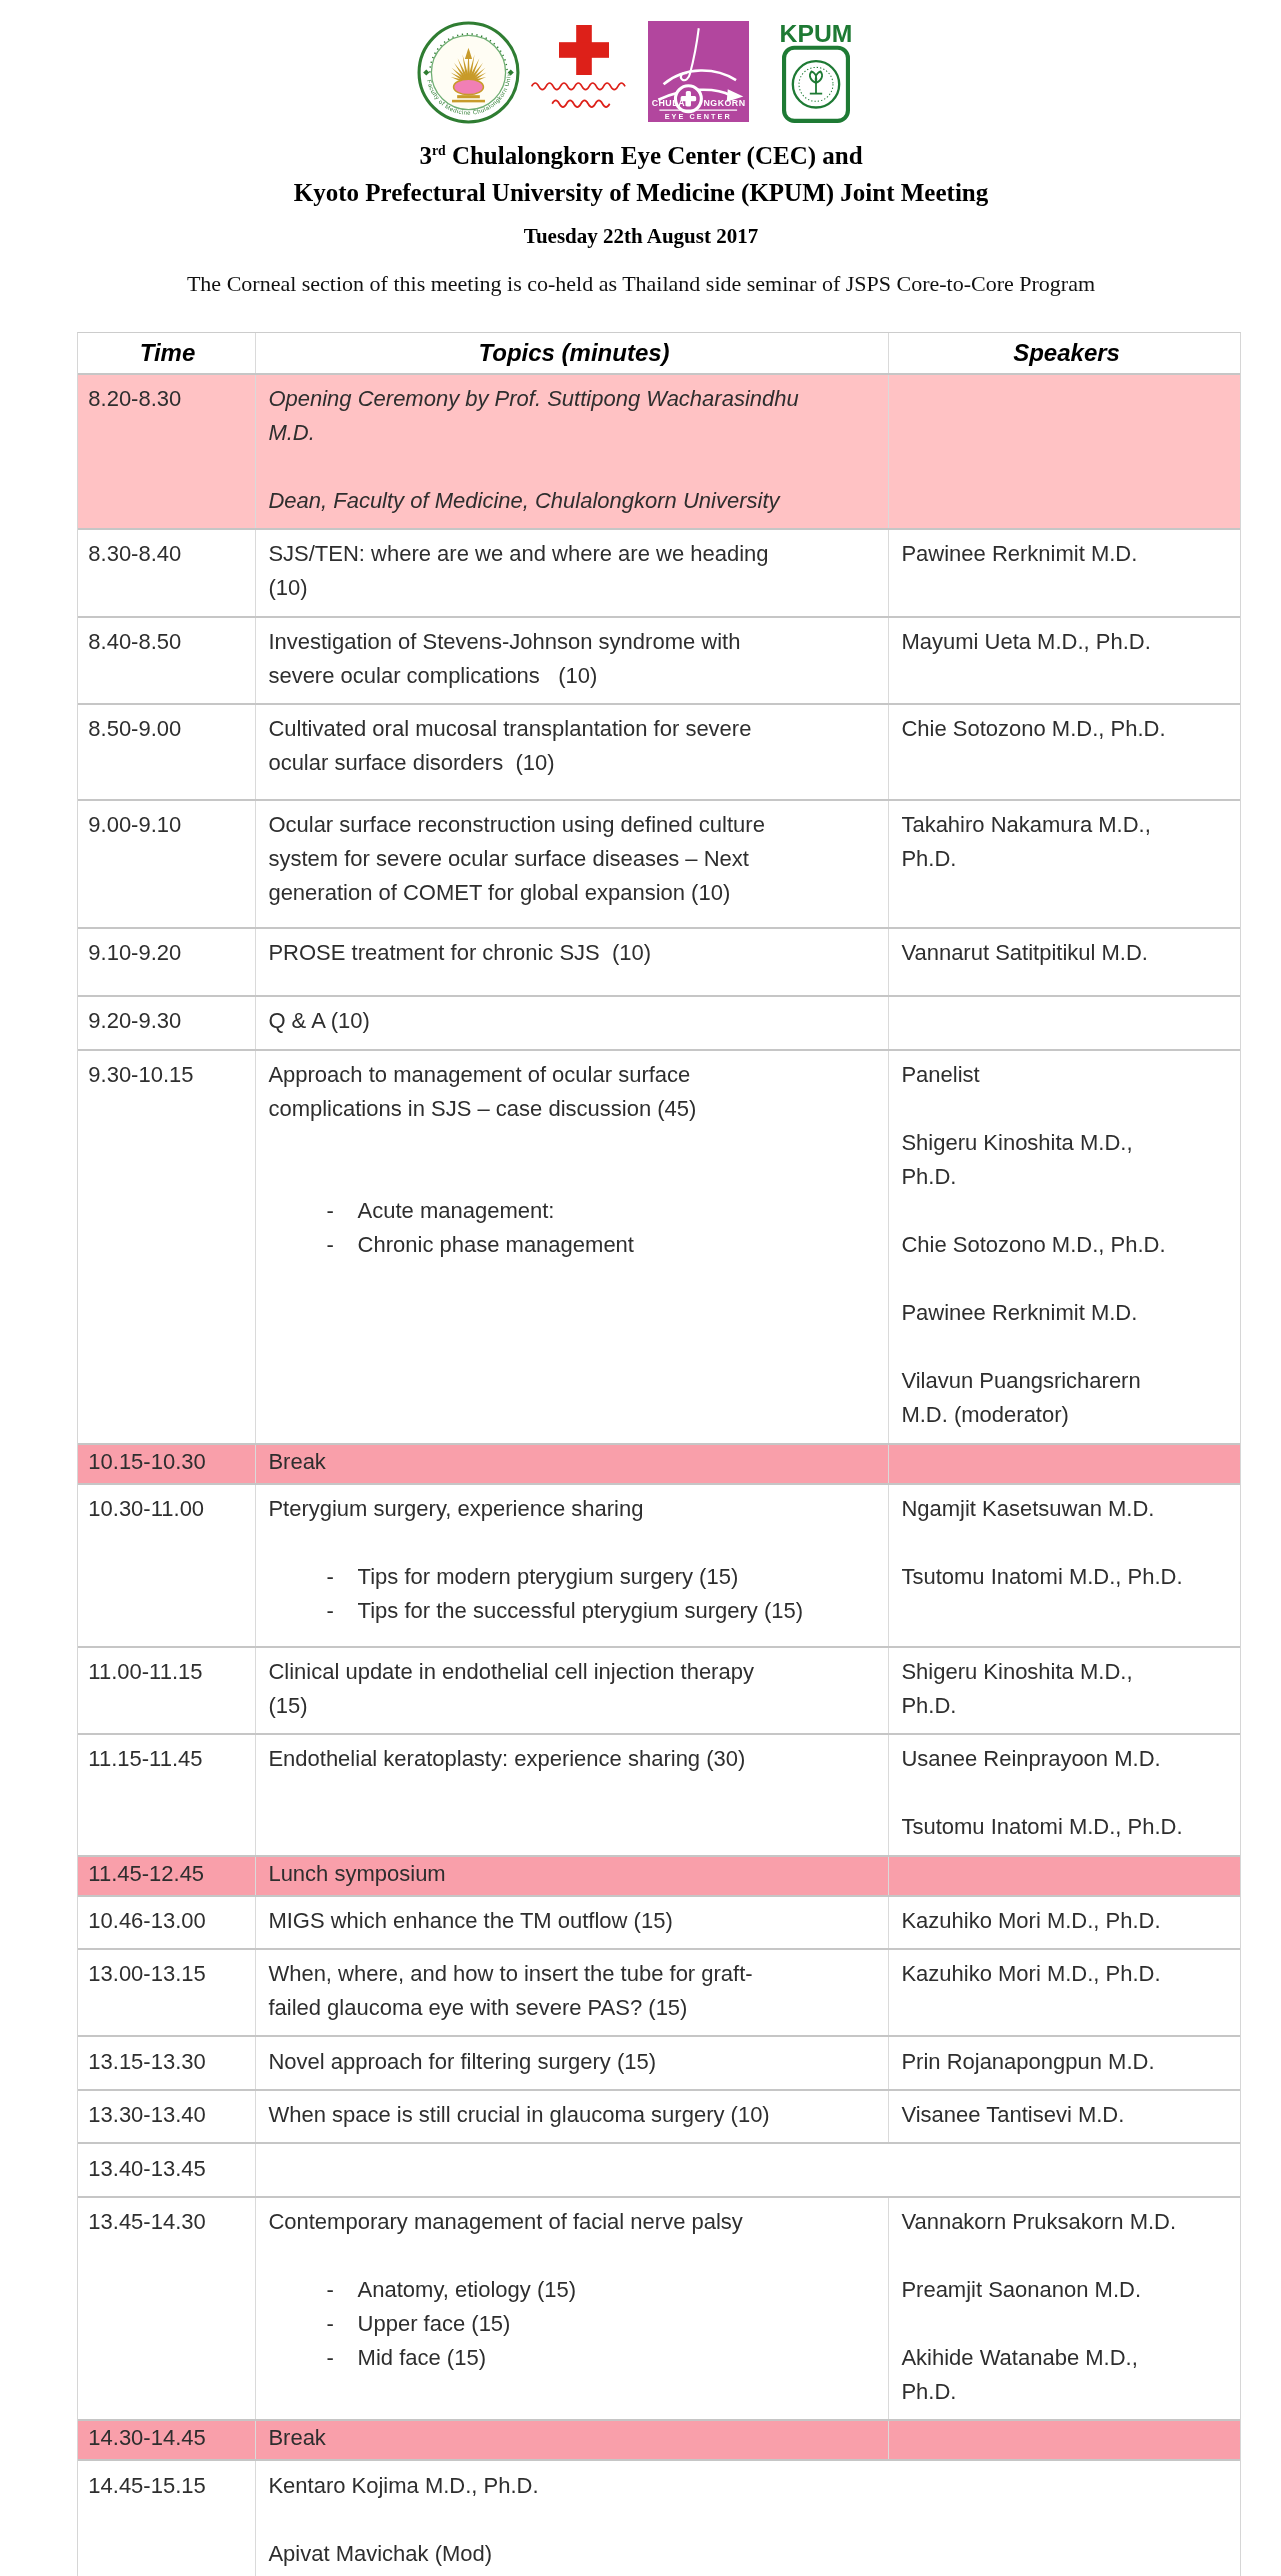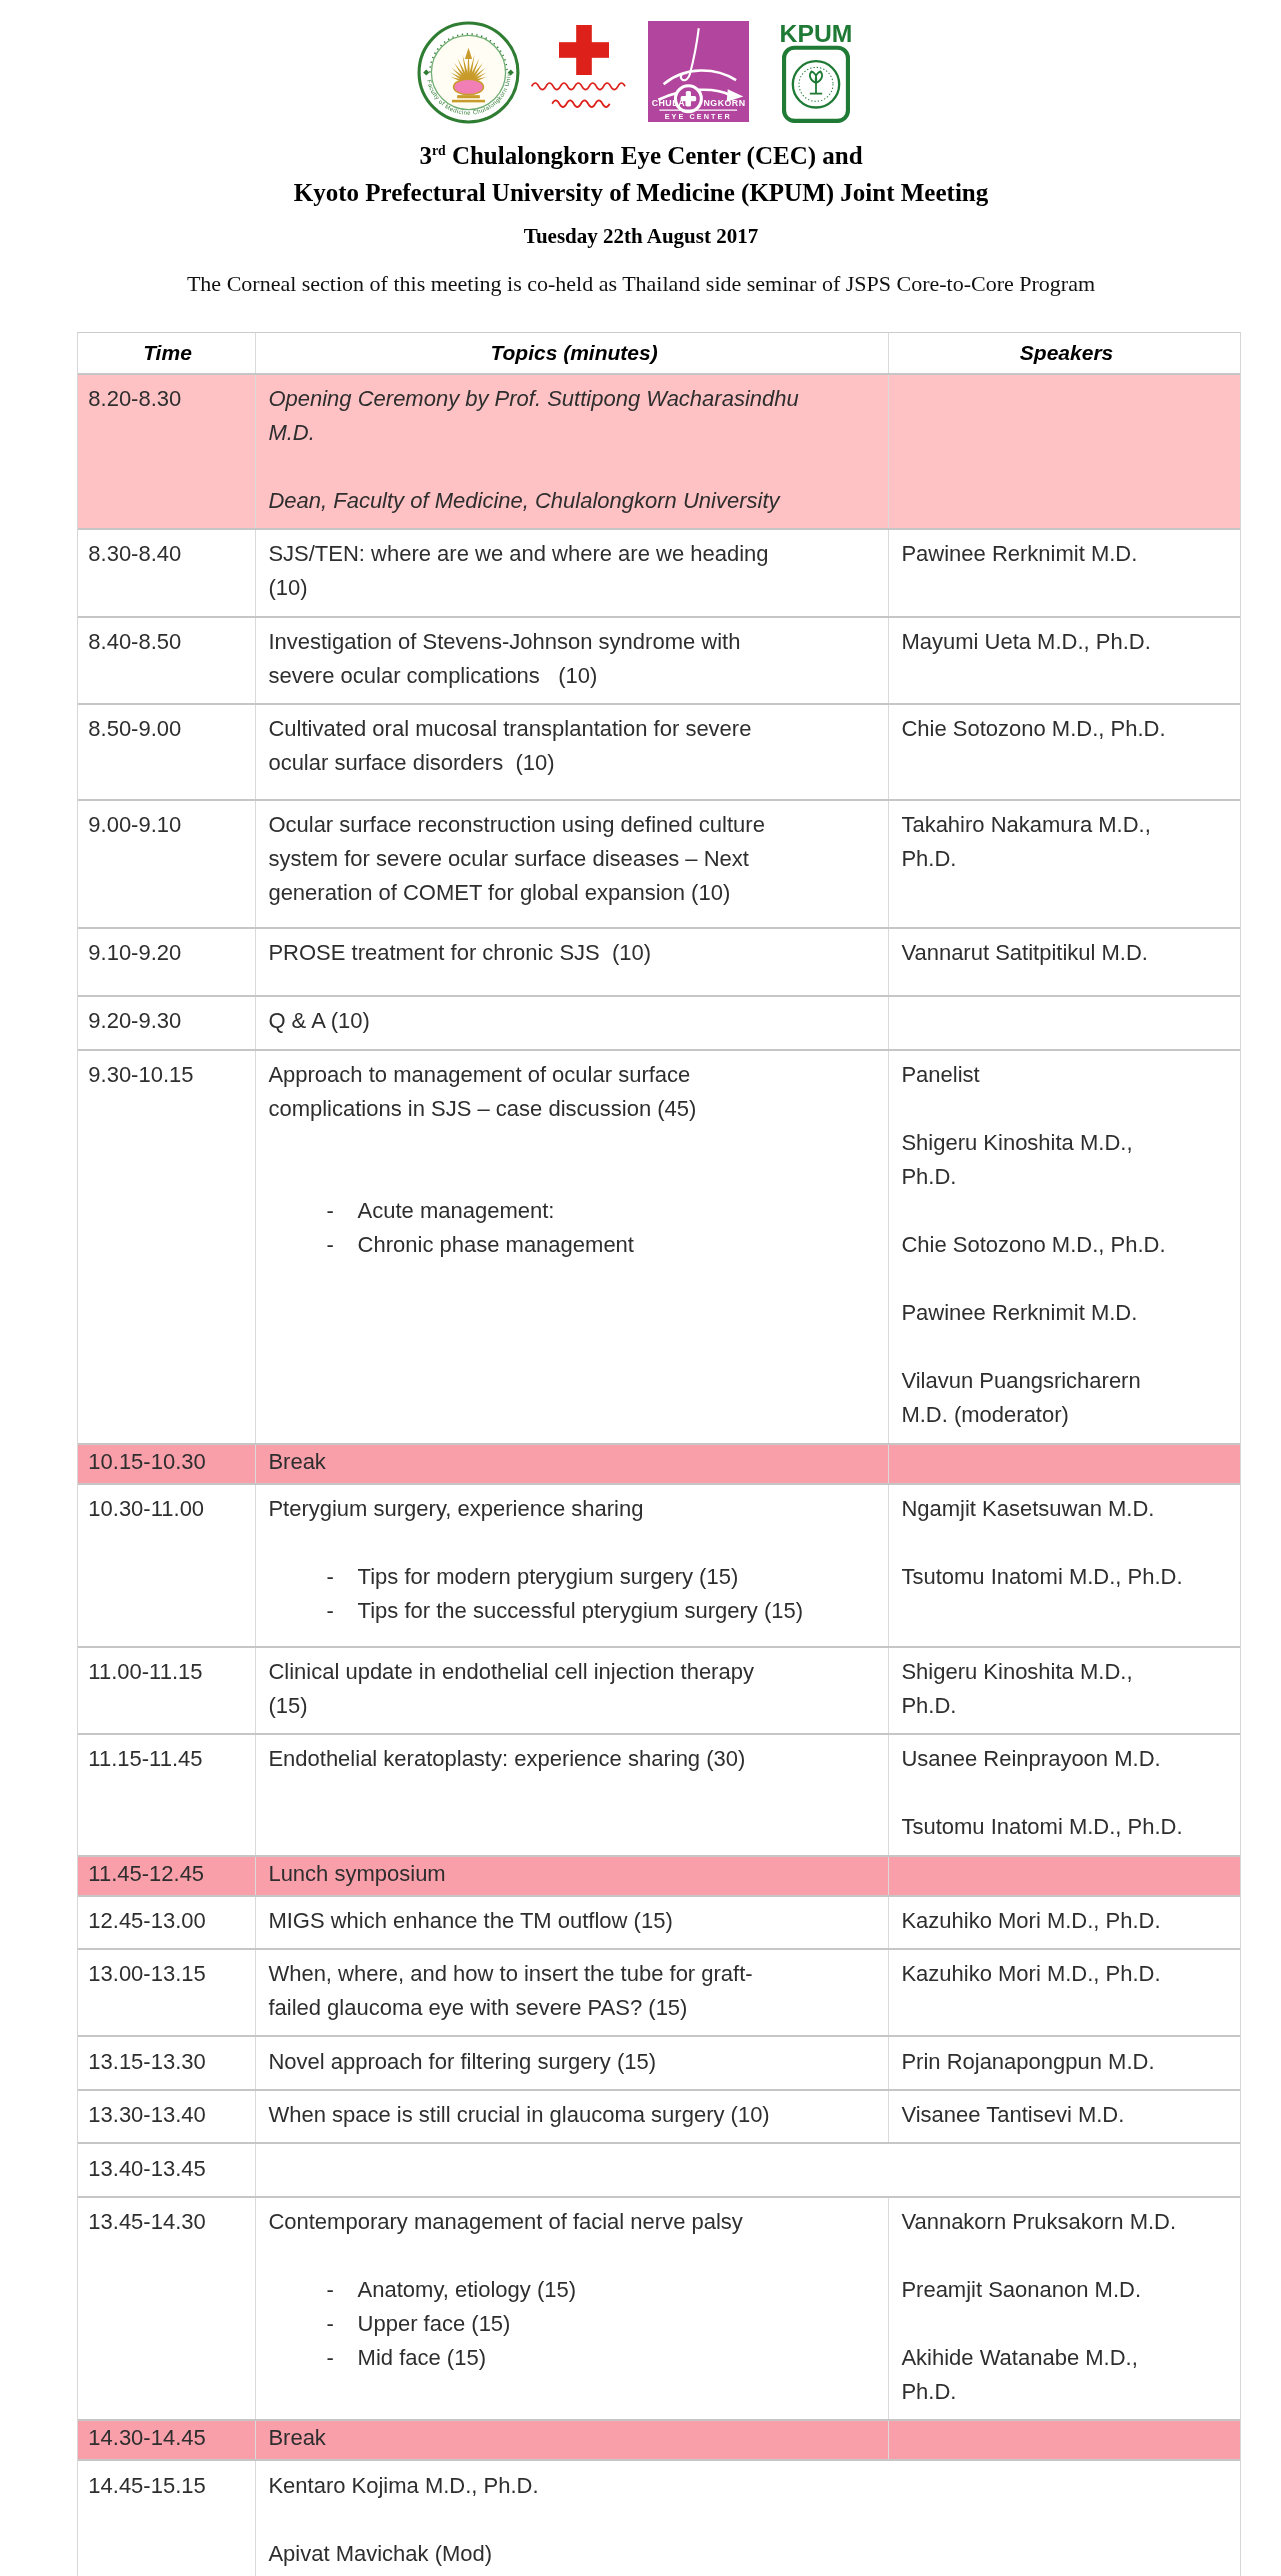--- a/index.html
+++ b/index.html
@@ -27,21 +27,21 @@
     border-right:1.6px solid #d6d6d6;
     border-top:1.6px solid #cccccc;
     border-bottom:3.1px solid #c3c3c3;
   }
   .trow { display:flex; align-items:stretch; background:#fff; }
   .trow + .trow { border-top:2.6px solid #c6c6c6; }
   .cell { padding:7.2px 8.3px 10.3px 12.4px; font-size:22px; line-height:34px; }
   .tcell { width:178px; border-right:1.6px solid #dadada; padding-left:10.3px; }
   .pcell { width:633px; border-right:1.6px solid #dadada; }
   .scell { flex:1 1 auto; }
-  .thead .cell { font-weight:bold; font-style:italic; font-size:21px; text-align:center; color:#000; padding-top:5.2px; padding-bottom:5.2px; line-height:29px; }
+  .thead .cell { font-weight:bold; font-style:italic; font-size:24px; text-align:center; color:#000; padding-top:5.2px; padding-bottom:5.2px; line-height:29px; }
   .thead { min-height:33px; }
   .hl-light { background:#ffc2c4; }
   .hl-dark  { background:#f99faa; }
   .hl-dark .cell { display:flex; flex-direction:column; justify-content:center; padding-top:0; padding-bottom:4px; }
   .tline { white-space:pre-wrap; min-height:34px; }
   .tline.blank { height:34px; }
   .it { font-style:italic; }
   .bullet { display:flex; gap:24px; padding-left:58px; }
   .bullet .dash { width:7.2px; flex:0 0 auto; }
   .bullet .btext { white-space:pre-wrap; }
@@ -324,21 +324,21 @@
         <div class="cell tcell">
           <div class="tline">11.45-12.45</div>
         </div>
         <div class="cell pcell">
           <div class="tline">Lunch symposium</div>
         </div>
         <div class="cell scell"></div>
       </div>
       <div class="trow" style="min-height: 32px;">
         <div class="cell tcell">
-          <div class="tline">12.45-13.00</div>
+          <div class="tline">10.46-13.00</div>
         </div>
         <div class="cell pcell">
           <div class="tline">MIGS which enhance the TM outflow (15)</div>
         </div>
         <div class="cell scell">
           <div class="speaker">
             <div class="sline">Kazuhiko Mori M.D., Ph.D.</div>
           </div>
         </div>
       </div>

